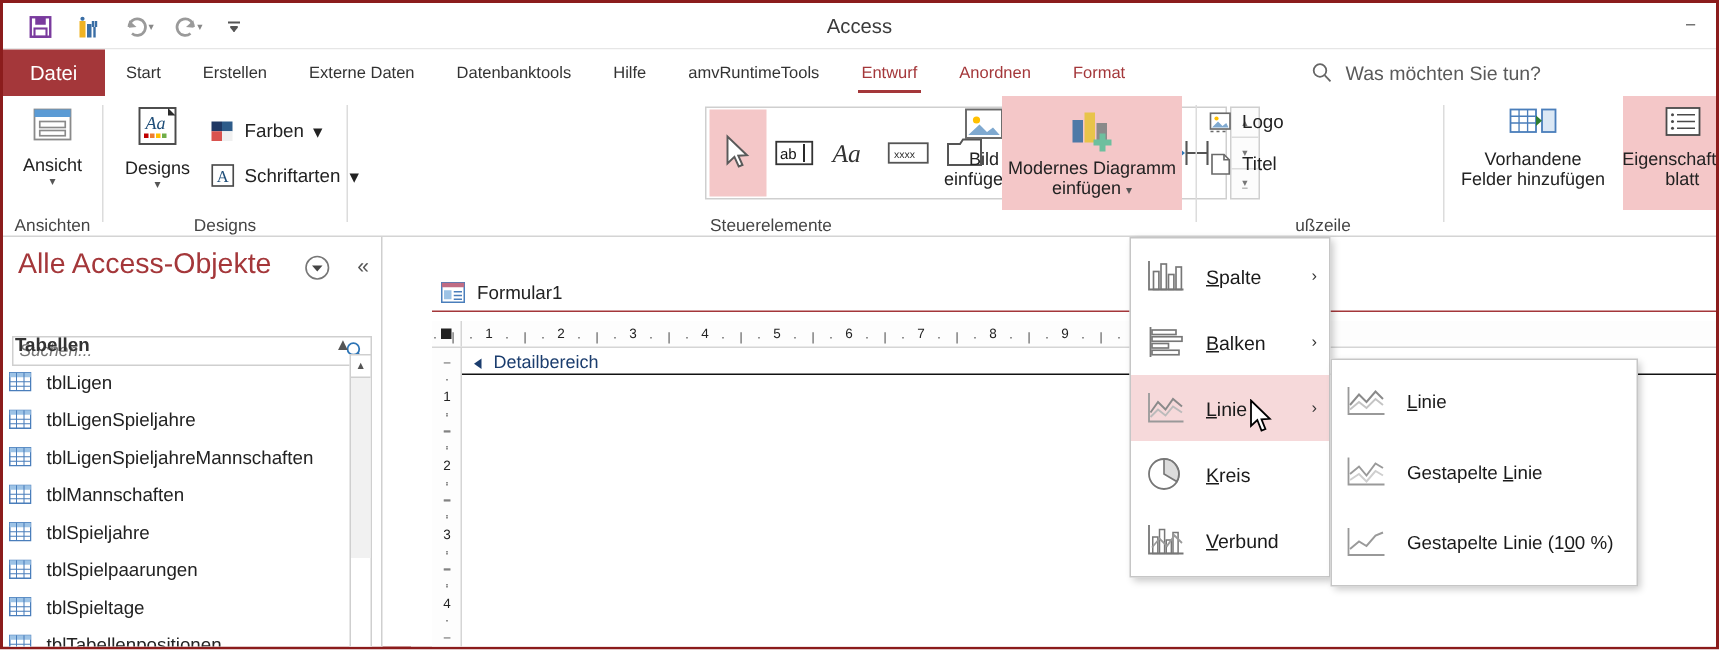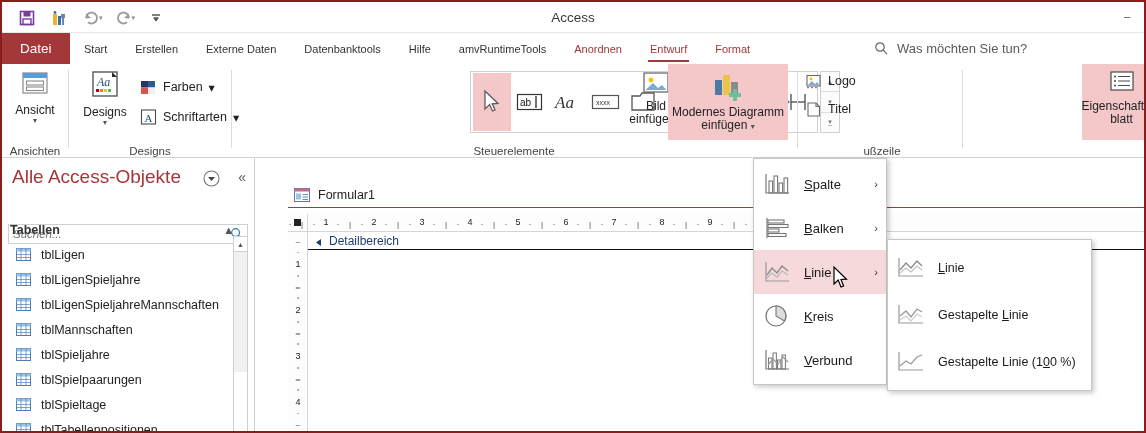--- a/index.html
+++ b/index.html
@@ -118,21 +118,21 @@
     border: none; outline: none; flex: 1; font-size: 11.5px; font-style: italic;
     color: #777; padding-left: 4px; font-family: "Liberation Sans", sans-serif; background: transparent;
   }
   .nav-search .mag { width: 20px; display: flex; align-items: center; justify-content: center; }
   .nav-grouphdr {
     position: absolute; left: 8px; top: 62px; width: 225px; height: 20px;
     display: flex; align-items: center; justify-content: space-between;
     font-size: 12.5px; font-weight: bold; color: #333;
   }
   .nav-list { position: absolute; left: 0; top: 84px; width: 237px; }
-  .nav-item { display: flex; align-items: center; gap: 10px; height: 25px; padding-left: 14px; font-size: 12.5px; color: #222; cursor: pointer; }
+  .nav-item { display: flex; align-items: center; gap: 10px; height: 25px; padding-left: 4px; font-size: 12.5px; color: #222; cursor: pointer; }
   .tbl-ico { width: 15px; height: 13px; flex: 0 0 auto; }
   .nav-scroll {
     position: absolute; right: 6px; top: 78px; width: 15px; height: 200px;
     border: 1px solid #cfcfcf; background: #fff;
   }
   .nav-scroll .arrowbox { height: 15px; border-bottom: 1px solid #cfcfcf; display: flex; align-items: center; justify-content: center; font-size: 7px; color: #555; }
   .nav-scroll .thumb { height: 120px; background: #f1f1f1; margin: 0; }
 
   
   .doc {
@@ -257,22 +257,22 @@
 
   <div class="tabstrip">
     <div class="tab-file">Datei</div>
     <div class="tabs">
       <div class="tab">Start</div>
       <div class="tab">Erstellen</div>
       <div class="tab">Externe Daten</div>
       <div class="tab">Datenbanktools</div>
       <div class="tab">Hilfe</div>
       <div class="tab">amvRuntimeTools</div>
+      <div class="tab active">Entwurf</div>
       <div class="tab ctxt">Anordnen</div>
-      <div class="tab active">Entwurf</div>
       <div class="tab ctxt">Format</div>
     </div>
     <div class="tellme">
       <span class="tellme-ico">
         <svg width="15" height="15" viewBox="0 0 15 15">
           <circle cx="6" cy="6" r="4.2" fill="none" stroke="#666" stroke-width="1.2"></circle>
           <path d="M9.2 9.2 L13 13.2" stroke="#666" stroke-width="1.2"></path>
         </svg>
       </span>
       <span>Was möchten Sie tun?</span>
@@ -451,20 +451,30 @@
             <path d="M10 1 L10 4.5 L13.5 4.5" fill="none" stroke="#6a6a6a" stroke-width="1.1"></path>
           </svg>
           <span>Titel</span>
         </div>
       </div>
       <div class="glabel" style="left:20px; width:120px;">ußzeile</div>
     </div>
     <div class="gsep" style="left:960px;"></div>
 
     <div class="rgroup" style="left:963px; width:179px;">
+      <div class="bigbtn" style="position:absolute; left:0; top:0; width:114px;">
+        <svg width="34" height="26" viewBox="0 0 34 26">
+          <rect x="2" y="3" width="17" height="15" fill="#fff" stroke="#4a7ebb" stroke-width="1.2"></rect>
+          <path d="M2 7.5 L19 7.5 M2 12 L19 12 M7.7 3 L7.7 18 M13.4 3 L13.4 18" stroke="#4a7ebb" stroke-width="0.9"></path>
+          <rect x="23" y="3" width="9" height="15" fill="#dbe8f5" stroke="#4a7ebb" stroke-width="1.2"></rect>
+          <path d="M23 10.5 L19 7 L19 14 Z" fill="#2e7d32"></path>
+        </svg>
+        <span class="lbl">Vorhandene</span>
+        <span class="lbl" style="margin-top:0;">Felder hinzufügen</span>
+      </div>
       <div class="bigbtn hl" style="position:absolute; left:117px; top:0; width:79px; height:76px;">
         <svg width="30" height="26" viewBox="0 0 30 26">
           <rect x="4" y="2" width="22" height="18" fill="#fff" stroke="#4a4a4a" stroke-width="1.2"></rect>
           <circle cx="8" cy="6.5" r="1" fill="#4a4a4a"></circle>
           <circle cx="8" cy="11" r="1" fill="#4a4a4a"></circle>
           <circle cx="8" cy="15.5" r="1" fill="#4a4a4a"></circle>
           <path d="M11 6.5 L23 6.5 M11 11 L23 11 M11 15.5 L23 15.5" stroke="#4a4a4a" stroke-width="1.1"></path>
         </svg>
         <span class="lbl">Eigenschaften-</span>
         <span class="lbl" style="margin-top:0;">blatt</span>

